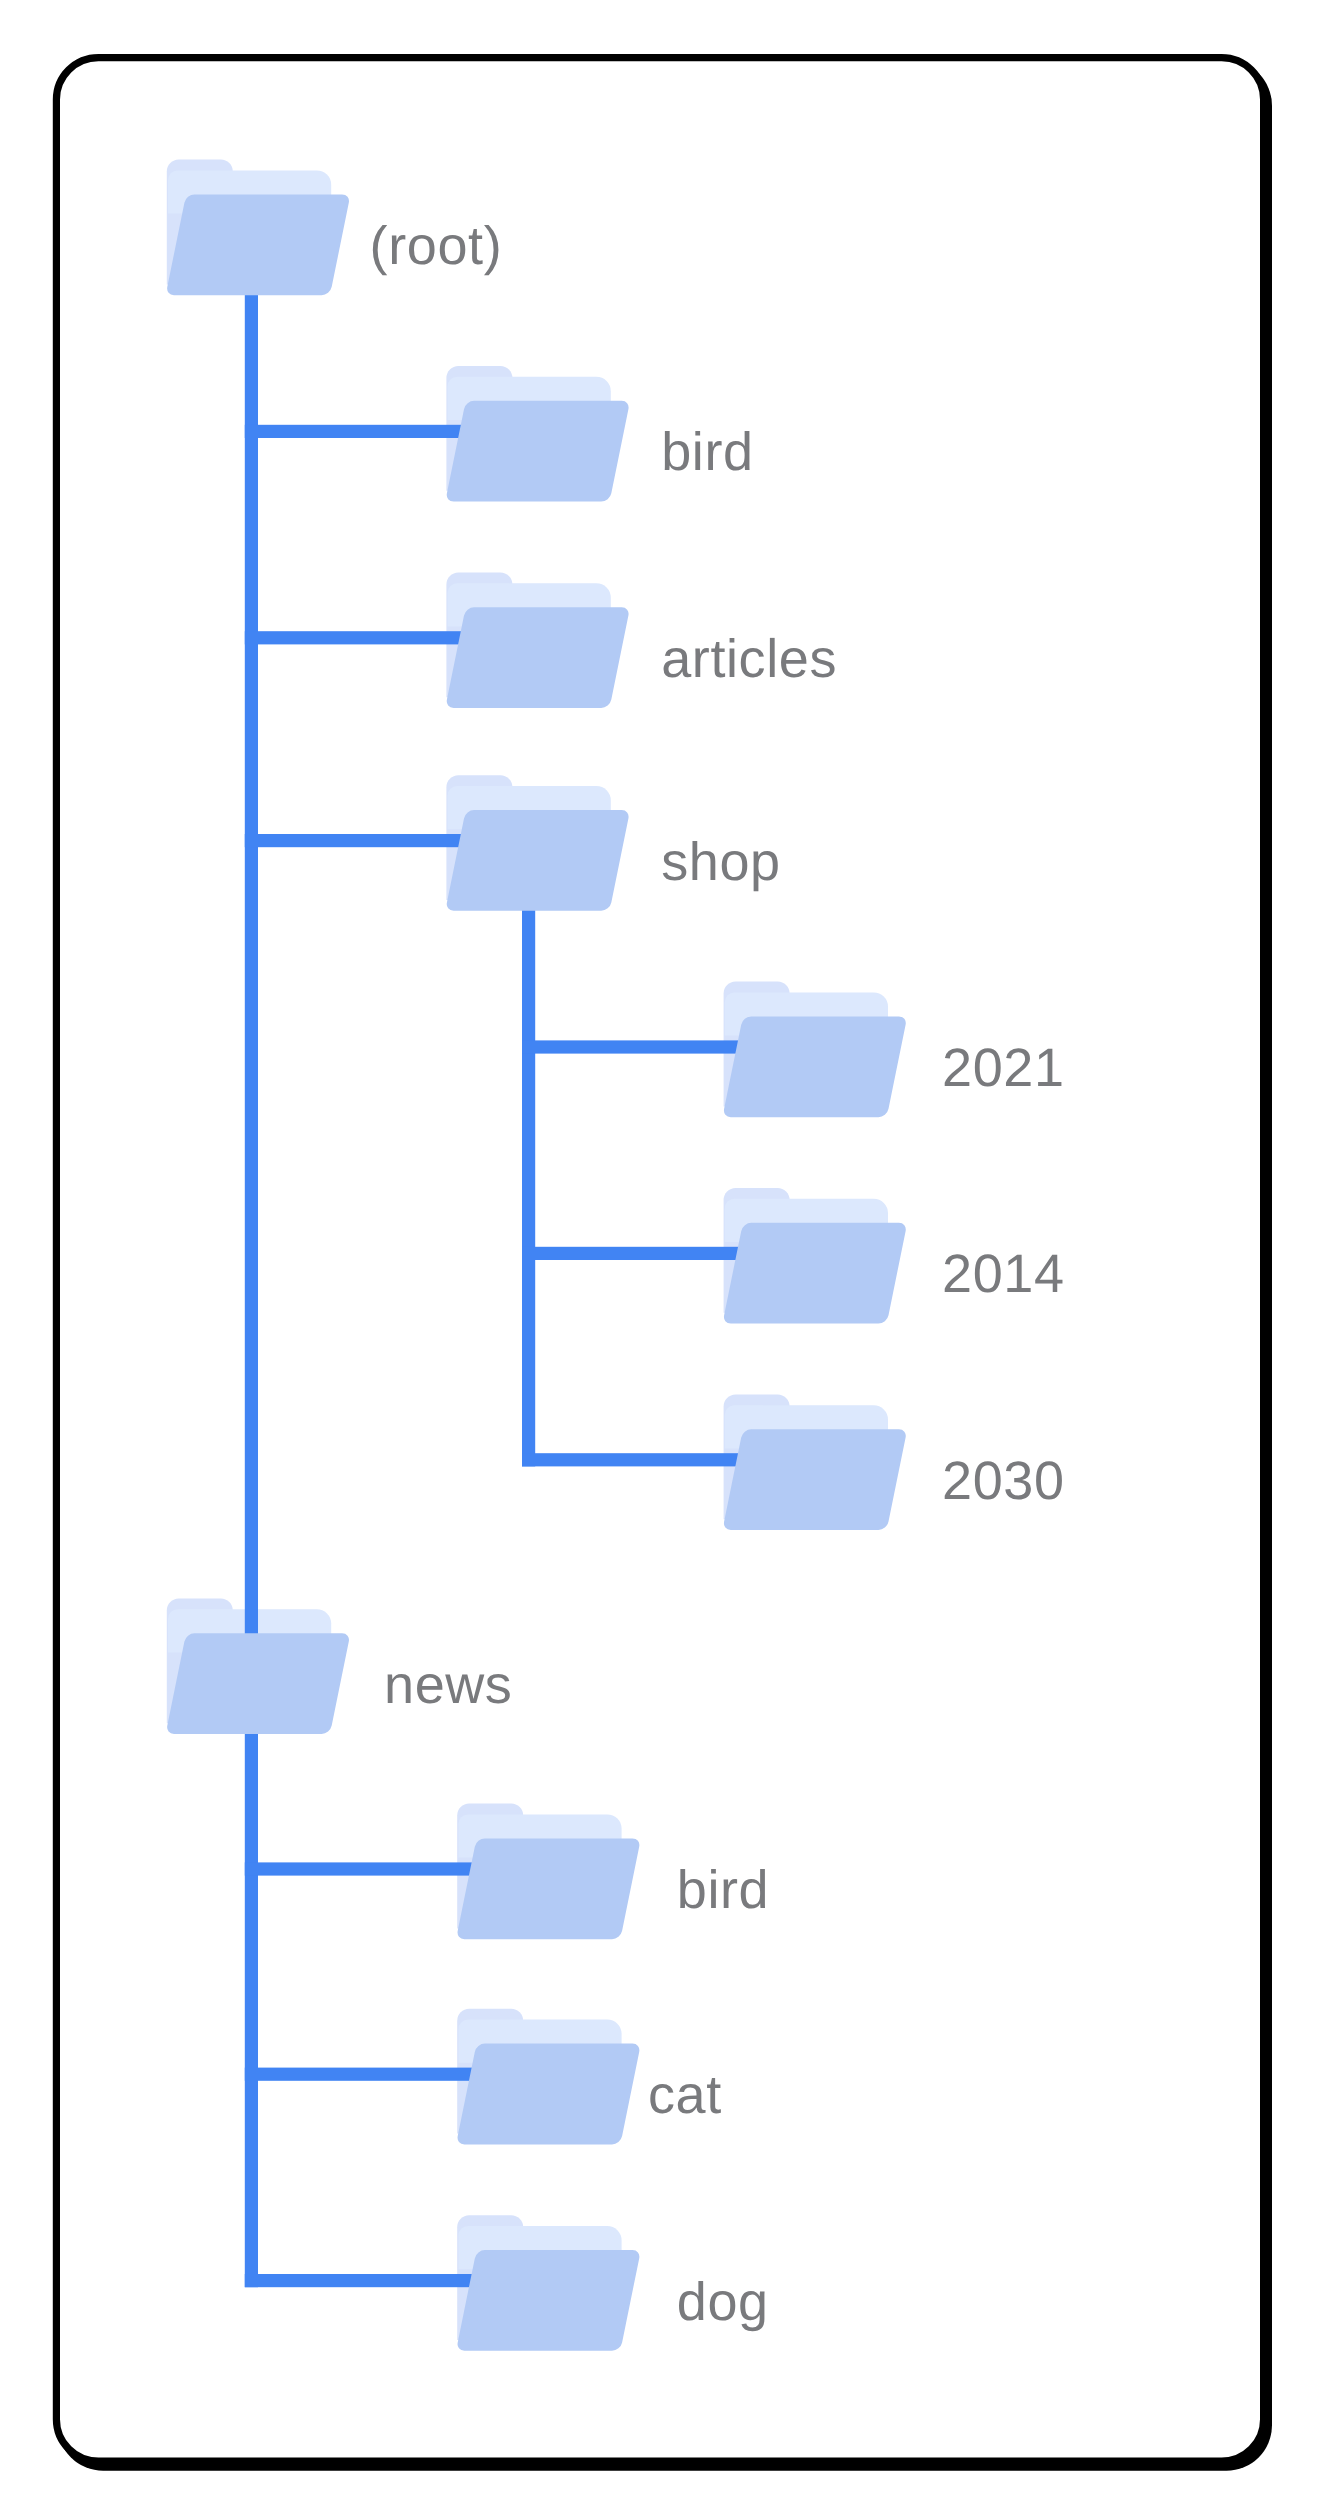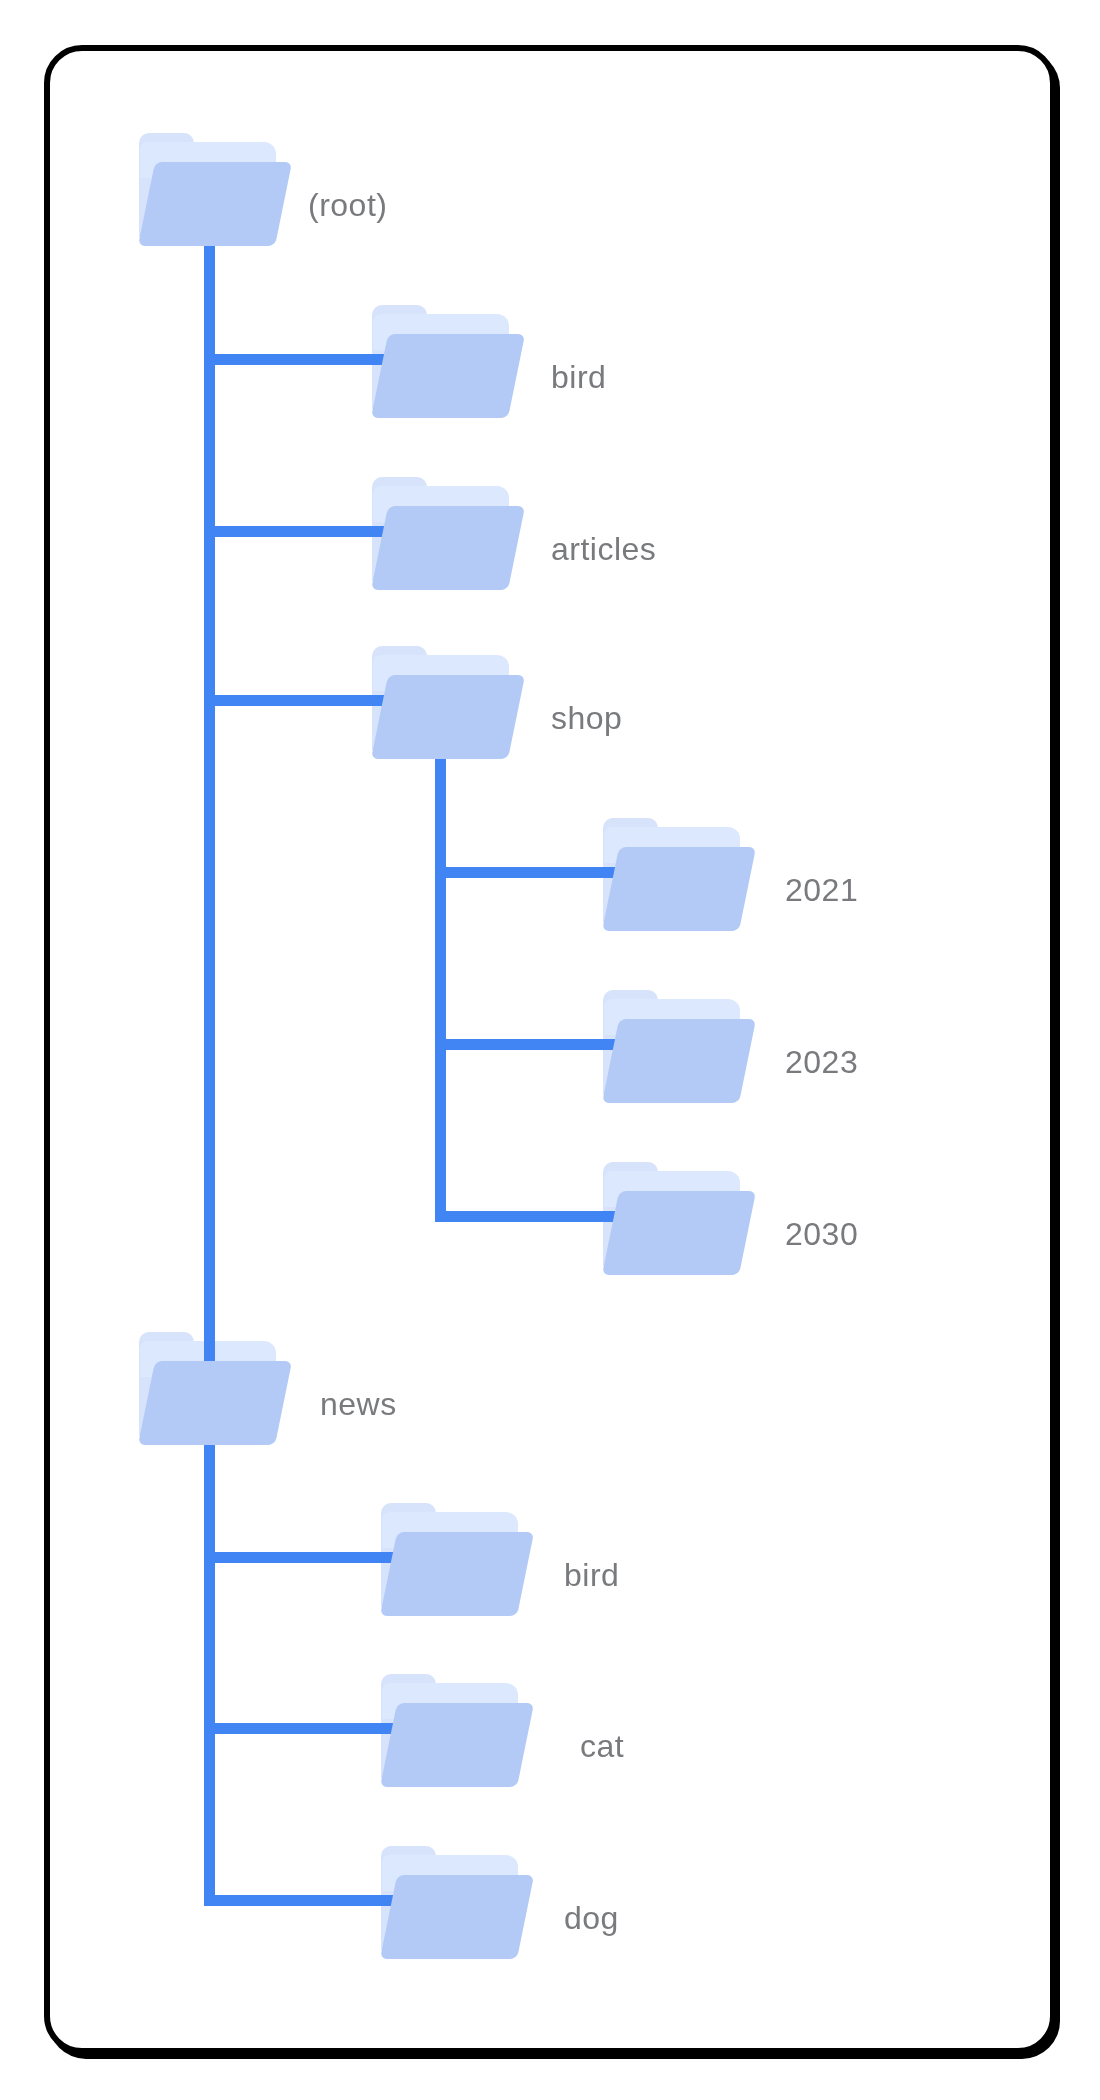--- a/index.html
+++ b/index.html
@@ -26,21 +26,21 @@
 
   .node{position:absolute;width:155px;height:113px;}
   .node .tab{position:absolute;left:1px;top:0;width:55px;height:104px;
              background:var(--folder-back);border-radius:10px 10px 0 0;z-index:1;}
   .node .flap{position:absolute;left:2px;top:9px;width:136px;height:36px;
               background:var(--folder-flap);border-radius:8px 12px 0 0;z-index:1;}
   .node .front{position:absolute;left:0;top:29px;width:137px;height:84px;
                background:var(--folder-front);border-radius:7px;
                transform:skewX(-11.5deg);transform-origin:0 100%;z-index:3;}
 
-  .lbl{position:absolute;height:60px;line-height:60px;font-size:32px;
+  .lbl{position:absolute;height:60px;line-height:60px;font-size:45px;
        color:var(--label-gray);letter-spacing:0.5px;white-space:nowrap;z-index:4;}
 </style>
 </head>
 <body>
 
 <div class="canvas">
 
   <div class="card"></div>
 
   <div class="line" style="left:204px;top:235px;width:11px;height:1671px"></div>
@@ -109,20 +109,20 @@
     <span class="tab"></span>
     <span class="flap"></span>
     <span class="front"></span>
   </div>
 
   <div class="lbl" style="left:308px;top:175px">(root)</div>
   <div class="lbl" style="left:551px;top:347px">bird</div>
   <div class="lbl" style="left:551px;top:519px">articles</div>
   <div class="lbl" style="left:551px;top:688px">shop</div>
   <div class="lbl" style="left:785px;top:860px">2021</div>
-  <div class="lbl" style="left:785px;top:1032px">2023</div>
+  <div class="lbl" style="left:785px;top:1032px">2014</div>
   <div class="lbl" style="left:785px;top:1204px">2030</div>
   <div class="lbl" style="left:320px;top:1374px">news</div>
   <div class="lbl" style="left:564px;top:1545px">bird</div>
-  <div class="lbl" style="left:580px;top:1716px">cat</div>
+  <div class="lbl" style="left:540px;top:1716px">cat</div>
   <div class="lbl" style="left:564px;top:1888px">dog</div>
 
 </div>
 
 </body></html>

